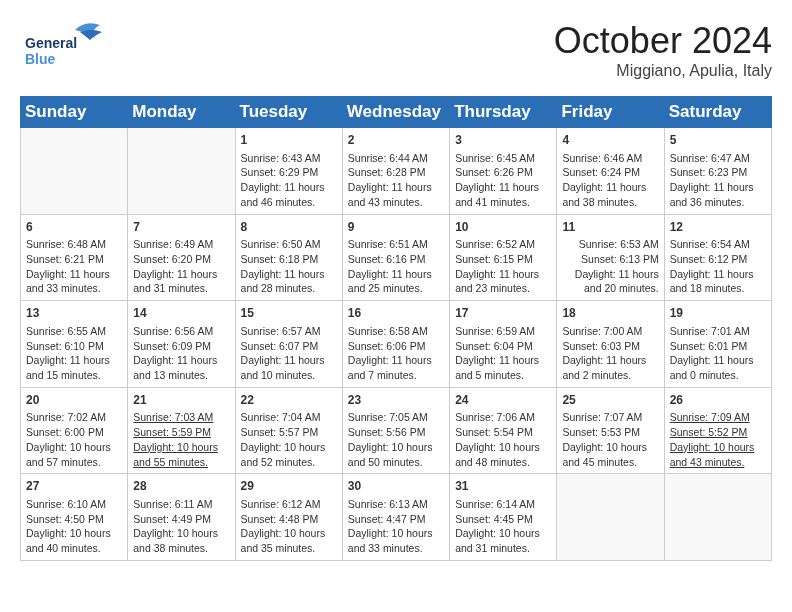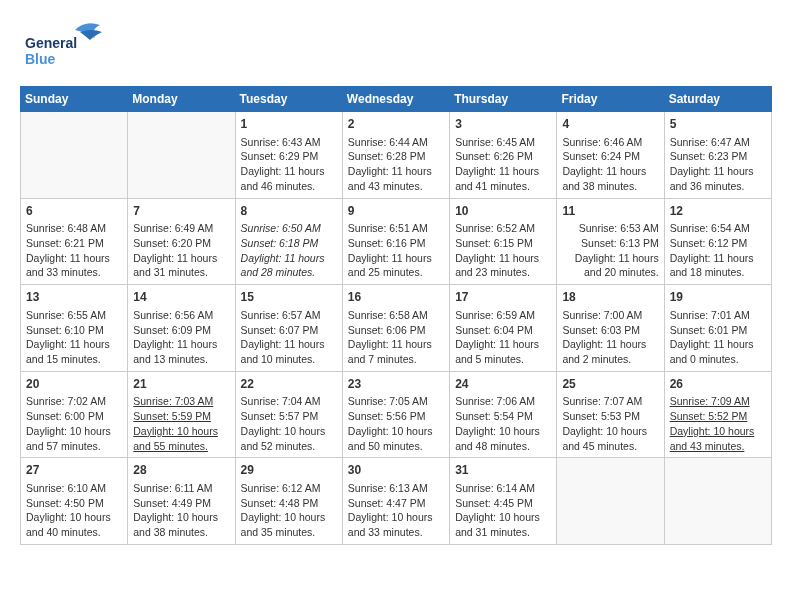--- a/index.html
+++ b/index.html
@@ -36,21 +36,21 @@
     .calendar {
       width: 100%;
       border-collapse: collapse;
       font-size: 11px;
     }
     .calendar th {
       background: #2a6eb5;
       color: #fff;
       padding: 5px 4px;
       text-align: left;
-      font-size: 12px;
+      font-size: 17px;
       font-weight: bold;
       border: 1px solid #2a6eb5;
     }
     .calendar td {
       border: 1px solid #ccc;
       padding: 4px 5px;
       vertical-align: top;
       width: 107px;
       min-height: 80px;
       height: 80px;
@@ -77,20 +77,24 @@
 <div class="header">
   <div class="logo">
     <svg width="90" height="50" viewBox="0 0 90 50">
 
       <path d="M 55 10 Q 65 0 80 5 Q 70 10 75 18 Q 65 12 55 10 Z" fill="#4a90d9"></path>
       <path d="M 60 12 Q 72 8 82 12 Q 74 16 70 20 Q 64 15 60 12 Z" fill="#2a6eb5"></path>
 
       <text x="5" y="28" font-family="Arial" font-size="14" font-weight="bold" fill="#1a3a6b">General</text>
       <text x="5" y="44" font-family="Arial" font-size="14" font-weight="bold" fill="#4a90d9">Blue</text>
     </svg>
+  </div>
+  <div class="title-block">
+    <div class="month-title">October 2024</div>
+    <div class="location">Miggiano, Apulia, Italy</div>
   </div>
 </div>
 
 <table class="calendar">
   <thead>
     <tr>
     <th>Sunday</th>
         <th>Monday</th>
         <th>Tuesday</th>
         <th>Wednesday</th>
@@ -149,21 +153,21 @@
         </td>
         <td>
           <span class="day-num">7</span>
           <div class="day-info" style="white-space: pre-line;">Sunrise: 6:49 AM
 Sunset: 6:20 PM
 Daylight: 11 hours
 and 31 minutes.</div>
         </td>
         <td>
           <span class="day-num">8</span>
-          <div class="day-info" style="white-space: pre-line; font-style: italic;">Sunrise: 6:50 AM
+          <div class="day-info" style="white-space: pre-line;">Sunrise: 6:50 AM
 Sunset: 6:18 PM
 Daylight: 11 hours
 and 28 minutes.</div>
         </td>
         <td>
           <span class="day-num">9</span>
           <div class="day-info" style="white-space: pre-line;">Sunrise: 6:51 AM
 Sunset: 6:16 PM
 Daylight: 11 hours
 and 25 minutes.</div>

